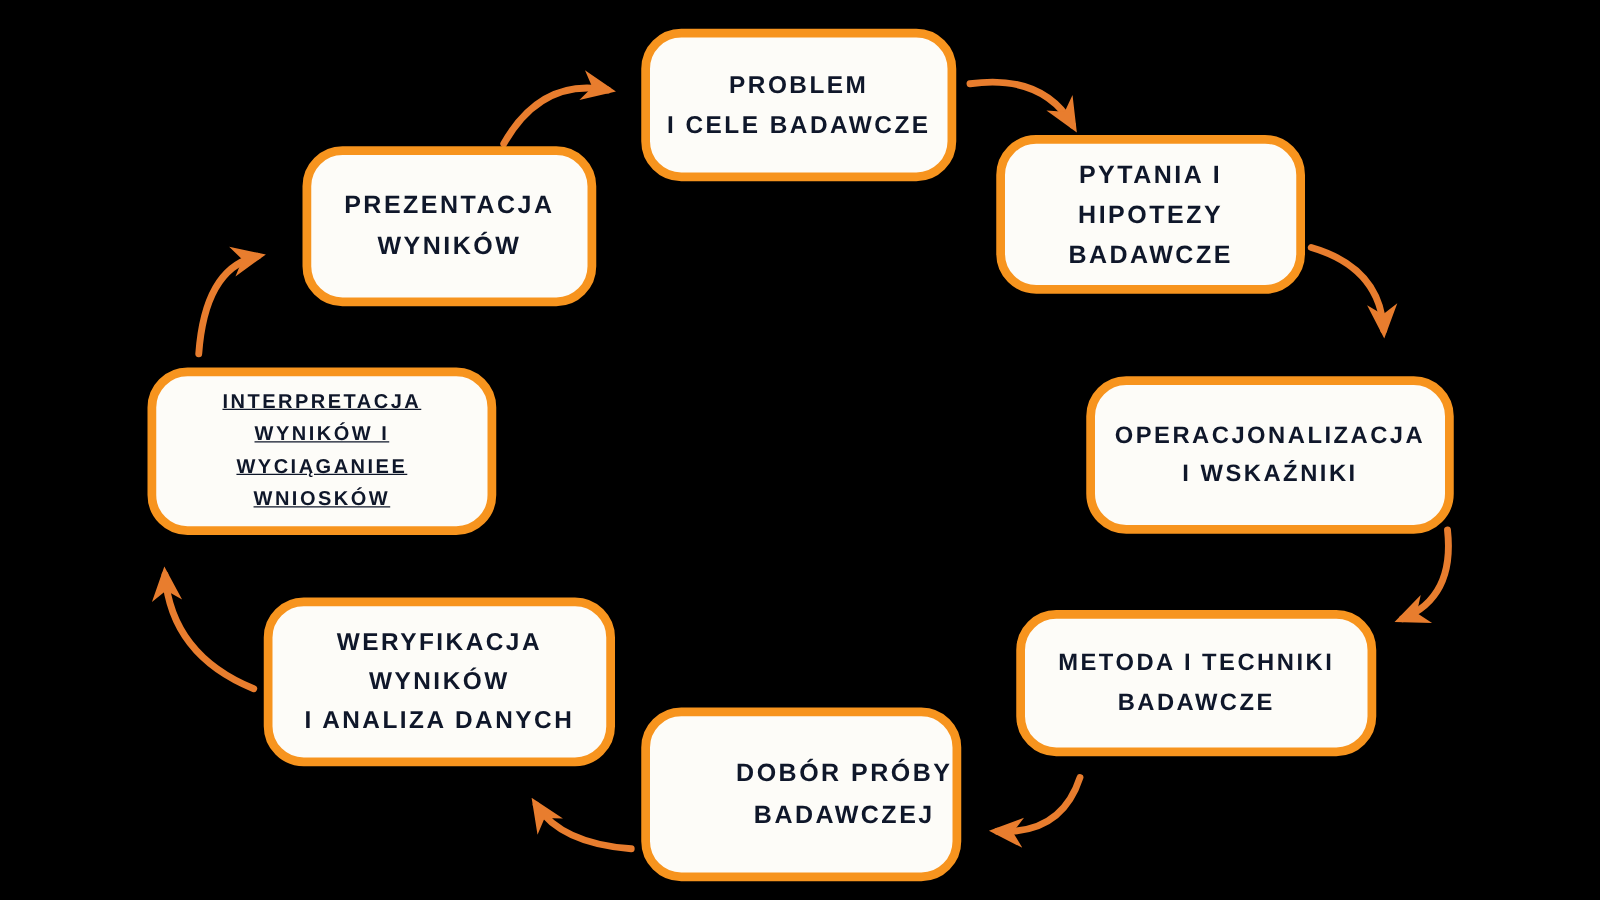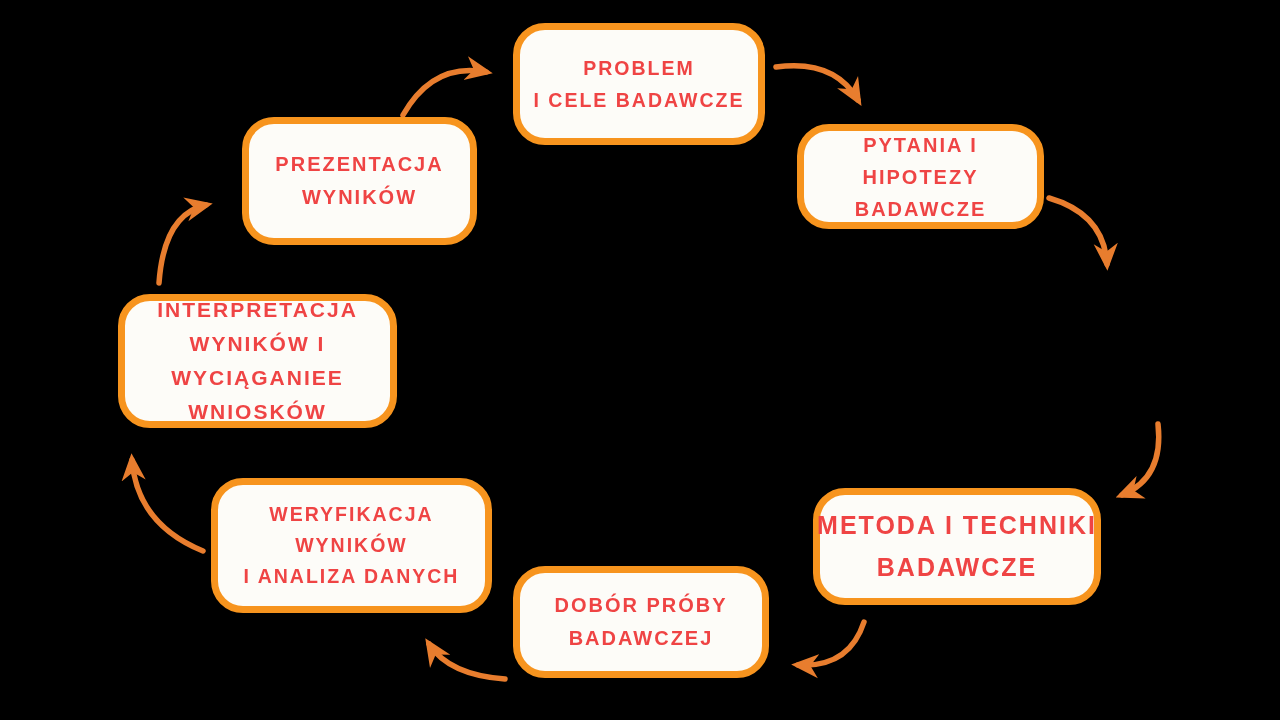--- a/index.html
+++ b/index.html
@@ -33,28 +33,29 @@
     display: flex;
     align-items: center;
     justify-content: center;
     box-sizing: border-box;
     text-align: center;
   }
   .label {
     display: block;
     white-space: pre;
     font-weight: 700;
-    color: #ef4444;
+    color: #0f172a;
     letter-spacing: 2px;
     font-size: 20px;
     line-height: 1.65;
   }
   .label.sm {
-    font-size: 21px;
+    font-size: 16px;
     line-height: 1.62;
+    text-decoration: underline;
   }
 </style>
 </head>
 <body>
 
 <div class="stage">
 
   <svg class="arrows" width="1280" height="720" viewBox="0 0 1280 720">
     <defs>
       <marker id="ah" viewBox="0 0 10 10" refX="7.5" refY="5" markerWidth="5" markerHeight="5" orient="auto">
@@ -69,33 +70,37 @@
     <path d="M 505 679 Q 449 675 429 644" fill="none" stroke-width="5.5" stroke-linecap="round" marker-end="url(#ah)" stroke="#E87D2E"></path>
     <path d="M 203 551 Q 137 524 132 460" fill="none" stroke-width="5.5" stroke-linecap="round" marker-end="url(#ah)" stroke="#E87D2E"></path>
     <path d="M 159 283 Q 164 214 206 205" fill="none" stroke-width="5.5" stroke-linecap="round" marker-end="url(#ah)" stroke="#E87D2E"></path>
   </svg>
 
   <div class="box" style="left:513px; top:23px; width:252px; height:122px;">
     <span class="label" style="font-size:19.5px;">PROBLEM
 I CELE BADAWCZE</span>
   </div>
 
-  <div class="box" style="left:797px; top:124px; width:247px; height:105px;">
+  <div class="box" style="left:797px; top:108px; width:247px; height:127px;">
     <span class="label" style="line-height:1.6;">PYTANIA I
 HIPOTEZY
 BADAWCZE</span>
   </div>
 
+  <div class="box" style="left:869px; top:301px; width:294px; height:126px;">
+    <span class="label" style="font-size:19px;">OPERACJONALIZACJA
+I WSKAŹNIKI</span>
+  </div>
 
   <div class="box" style="left:813px; top:488px; width:288px; height:117px;">
-    <span class="label" style="font-size:25px;">METODA I TECHNIKI
+    <span class="label" style="font-size:19px;">METODA I TECHNIKI
 BADAWCZE</span>
   </div>
 
-  <div class="box" style="left:513px; top:566px; width:256px; height:112px;">
+  <div class="box" style="left:513px; top:566px; width:256px; height:139px;justify-content:flex-end;">
     <span class="label">DOBÓR PRÓBY
 BADAWCZEJ</span>
   </div>
 
   <div class="box" style="left:199px; top:478px; width:281px; height:135px;margin-left:12px;">
     <span class="label" style="font-size:19.5px; line-height:1.6;">WERYFIKACJA
 WYNIKÓW
 I ANALIZA DANYCH</span>
   </div>
 

